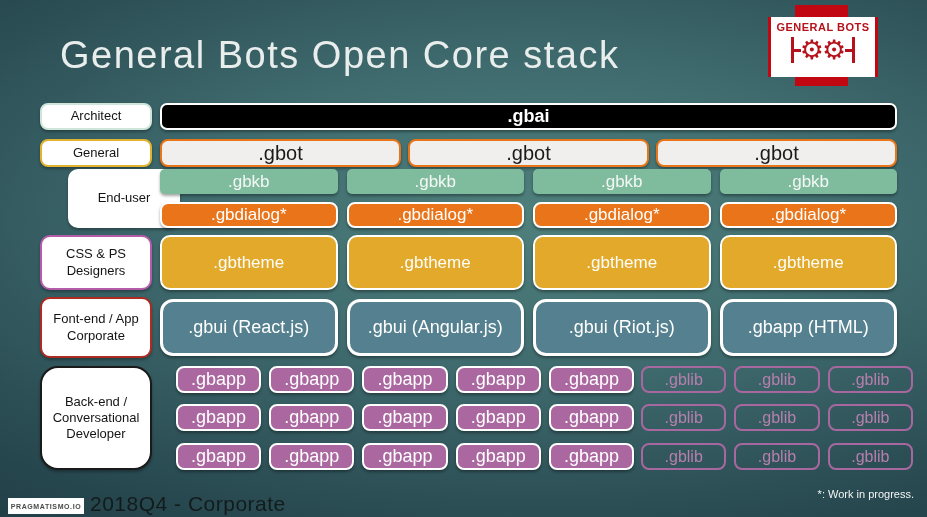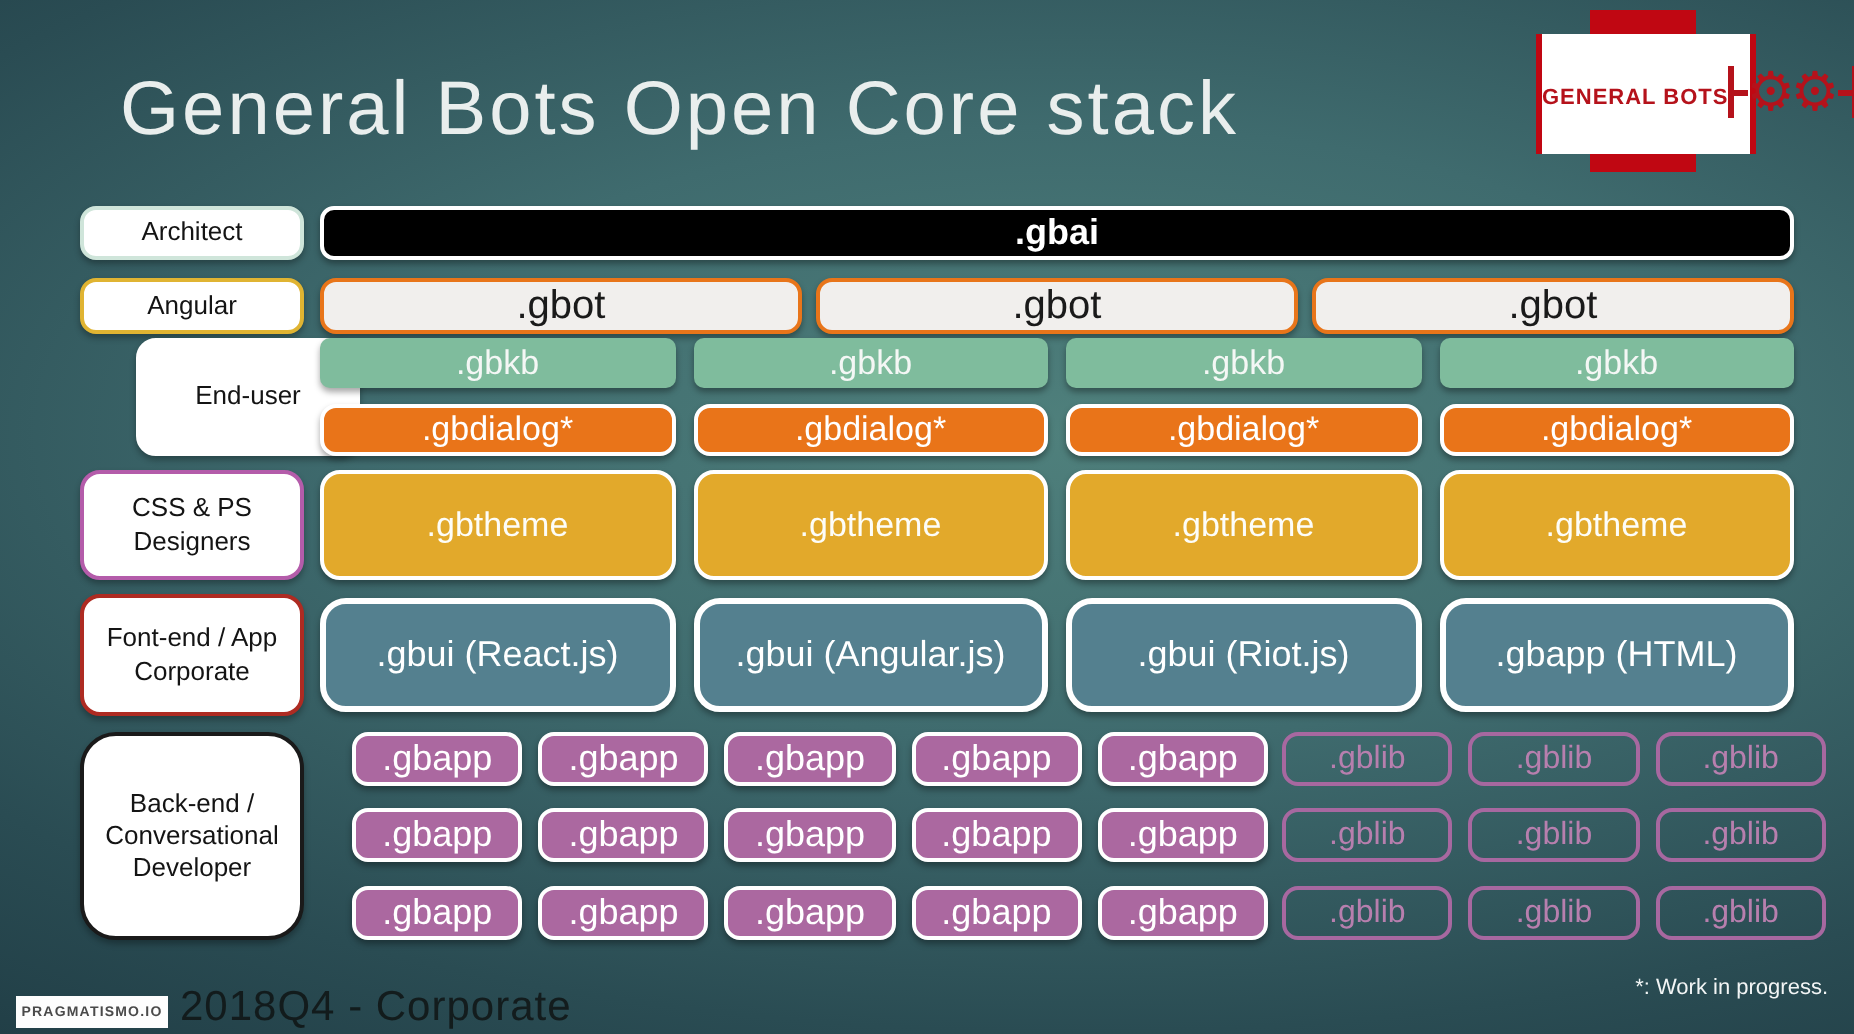--- a/index.html
+++ b/index.html
@@ -16,21 +16,21 @@
     position:absolute;left:60px;top:34px;
     font-size:38px;letter-spacing:1.5px;font-weight:400;
     color:#e9eeed;white-space:nowrap;
   }
   
   .logo{position:absolute;left:763px;top:0;width:130px;height:95px;}
   .logo-ribbon{position:absolute;left:32px;top:5px;width:53px;height:81px;background:#c00712;}
   .logo-card{
     position:absolute;left:5px;top:17px;width:104px;height:60px;
     background:#ffffff;border-left:3px solid #c00712;border-right:3px solid #c00712;
-    display:flex;align-items:center;justify-content:flex-start;
+    display:flex;flex-direction:column;align-items:center;justify-content:flex-start;
   }
   .logo-brand{
     margin-top:4px;font-size:11px;font-weight:bold;letter-spacing:0.5px;
     color:#b5121b;white-space:nowrap;
   }
   .gears{display:flex;align-items:center;justify-content:center;height:38px;margin-top:-2px;}
   .gear-endbar{width:3px;height:26px;background:#b5121b;}
   .gear-seg{width:7px;height:3px;background:#b5121b;}
   .gear-glyph{font-size:27px;line-height:27px;color:#b5121b;margin:0 -1px;}
   
@@ -105,21 +105,21 @@
         <span class="gear-seg"></span>
         <span class="gear-glyph">⚙</span>
         <span class="gear-glyph">⚙</span>
         <span class="gear-seg"></span>
         <span class="gear-endbar"></span>
       </div>
     </div>
   </div>
 
   <div class="rlabel lbl-architect">Architect</div>
-  <div class="rlabel lbl-product">Angular</div>
+  <div class="rlabel lbl-product">General</div>
   <div class="rlabel lbl-enduser">End-user</div>
   <div class="rlabel lbl-designers">CSS &amp; PS Designers</div>
   <div class="rlabel lbl-frontend">Font-end / App Corporate</div>
   <div class="rlabel lbl-backend">Back-end / Conversational Developer</div>
 
   <div class="row row-gbai">
     <div class="box gbai-bar">.gbai</div>
   </div>
 
   <div class="row row-gbot">

